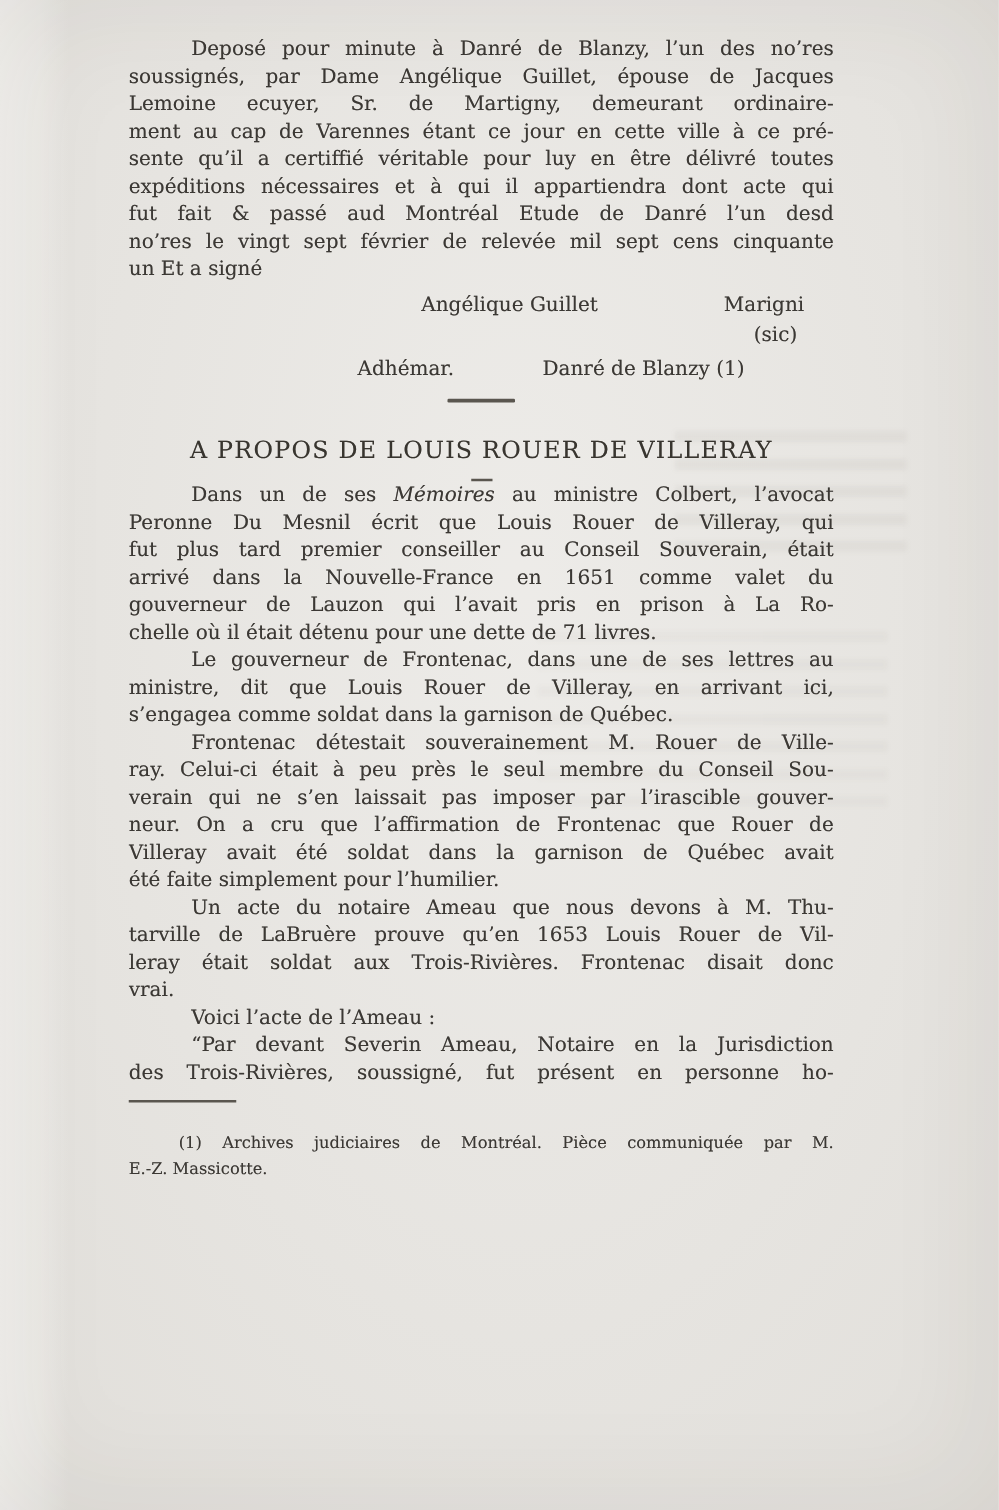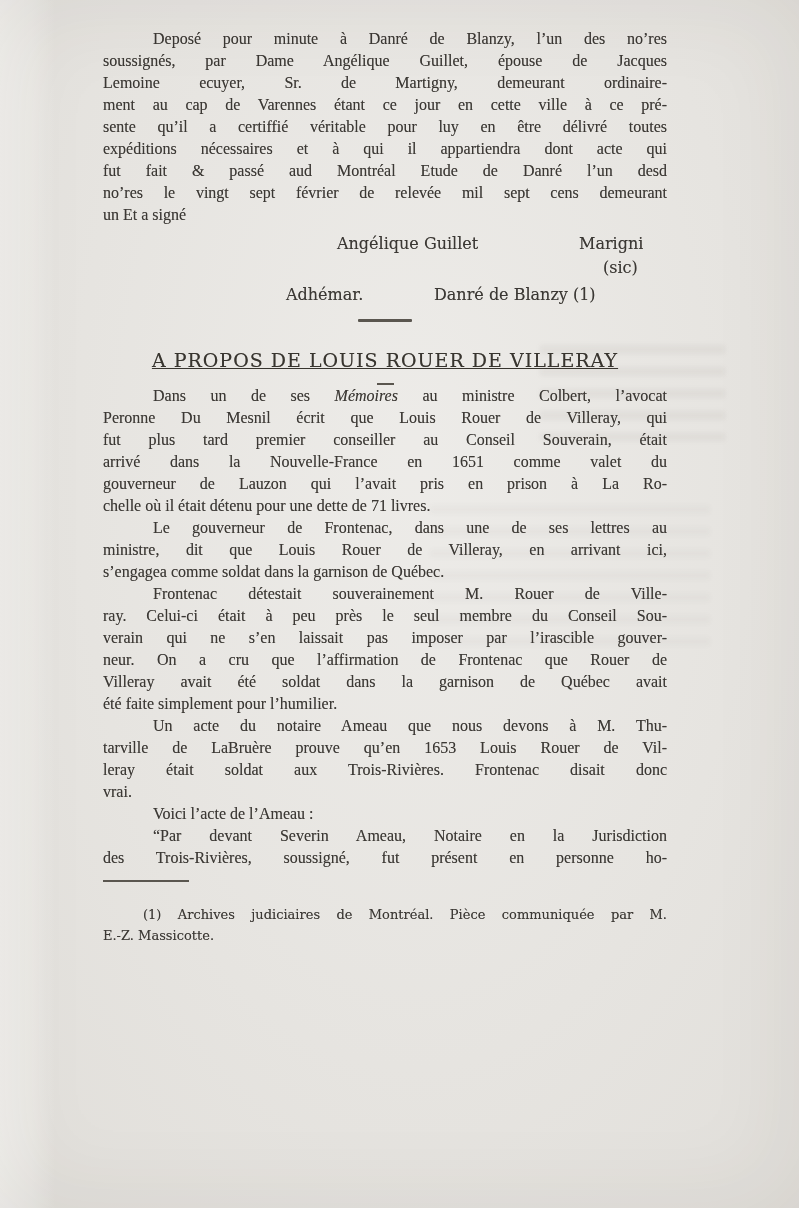--- a/index.html
+++ b/index.html
@@ -47,21 +47,21 @@
     color: var(--ink);
     font-size: 16px;
     text-shadow: 0 0 0.5px rgba(59,56,52,0.45);
   }
   .page-number {
     margin-top: 88px;
     height: 20px; line-height: 20px;
     text-align: center;
     font-size: 15px; letter-spacing: 1px;
   }
-  .para { margin: 0; font-family: Liberation Serif, serif; }
+  .para { margin: 0; }
   .para.act { margin-top: 28px; }
   .line {
     height: 22px; line-height: 22px;
     overflow: hidden;
     text-align: justify; text-align-last: justify;
   }
   .line.end { text-align-last: left; }
   .line.indent { padding-left: 50px; }
   .it { font-style: italic; }
 
@@ -77,21 +77,20 @@
     margin: 13px auto 0 auto;
     border-radius: 1px;
   }
   .heading {
     margin: 26px 0 0 0;
     height: 24px; line-height: 24px;
     font-size: 19px; font-weight: normal;
     letter-spacing: 1px;
     text-align: center;
     color: #38352f;
-    text-decoration: underline;
   }
   .heading-dash {
     width: 17px; height: 2px;
     background: var(--rule);
     margin: 11px auto 0 auto;
   }
   .section-body { }
 
   .footnote-rule {
     margin-top: 11px;
@@ -114,21 +113,21 @@
 
 
     <div class="para act">
         <div class="line indent">Deposé pour minute à Danré de Blanzy, l’un des no’res</div>
         <div class="line">soussignés, par Dame Angélique Guillet, épouse de Jacques</div>
         <div class="line">Lemoine ecuyer, Sr. de Martigny, demeurant ordinaire-</div>
         <div class="line">ment au cap de Varennes étant ce jour en cette ville à ce pré-</div>
         <div class="line">sente qu’il a certiffié véritable pour luy en être délivré toutes</div>
         <div class="line">expéditions nécessaires et à qui il appartiendra dont acte qui</div>
         <div class="line">fut fait &amp; passé aud Montréal Etude de Danré l’un desd</div>
-        <div class="line">no’res le vingt sept février de relevée mil sept cens demeurant</div>
+        <div class="line">no’res le vingt sept février de relevée mil sept cens cinquante</div>
         <div class="line end">un Et a signé</div>
       </div>
 
     <div class="sig-row r1">
       <span class="sig" style="left:234px">Angélique Guillet</span>
       <span class="sig" style="left:476px">Marigni</span>
     </div>
     <div class="sig-row r2">
       <span class="sig" style="left:500px">(sic)</span>
     </div>

